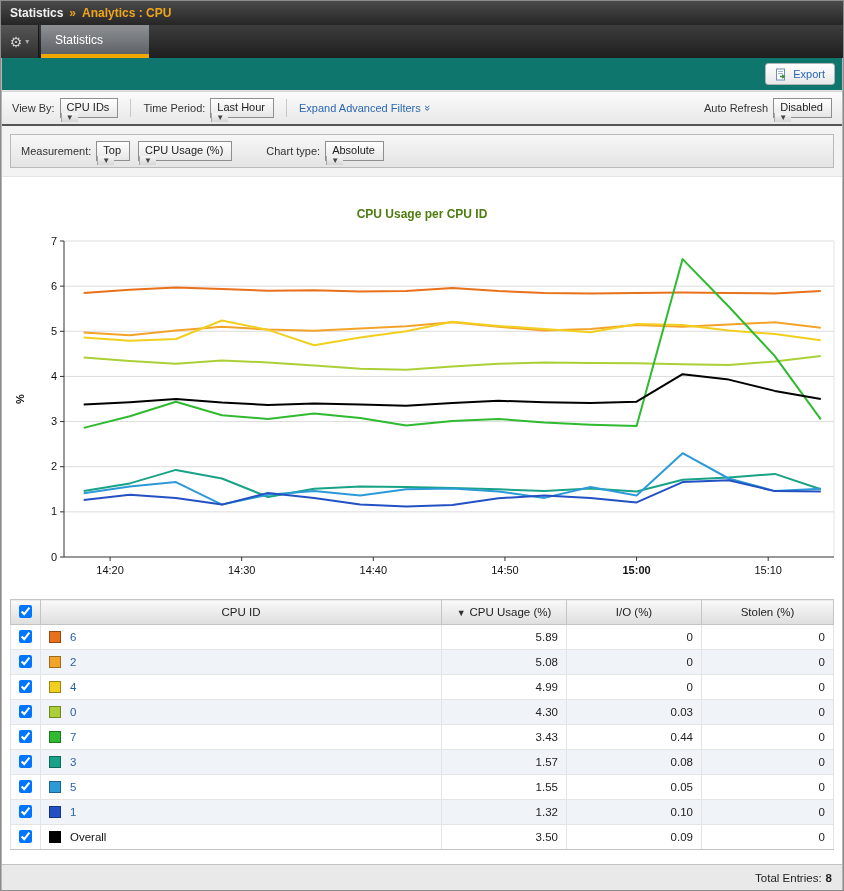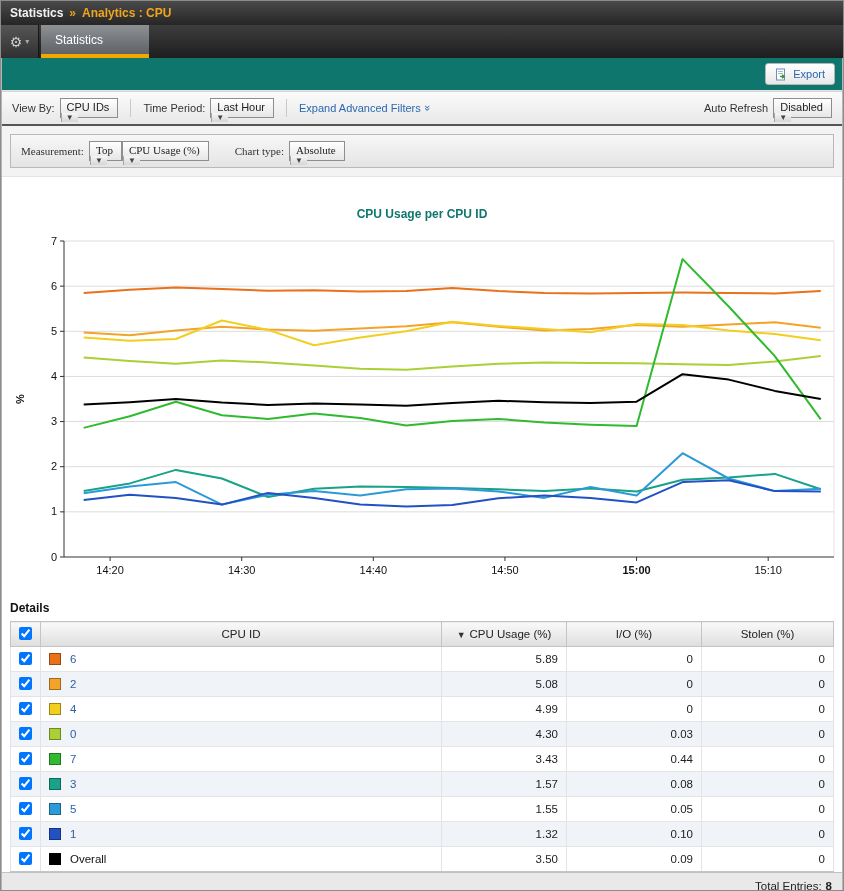--- a/index.html
+++ b/index.html
@@ -33,27 +33,27 @@
   .dbl-chevron { display:inline-block; transform:rotate(90deg); font-size:11px; }
   .push-right { margin-left:auto; display:flex; align-items:center; }
 
   
   .sel { display:inline-flex; align-items:stretch; border:1px solid #8e8e8e; background:linear-gradient(#ffffff,#e6e6e6); height:20px; font-size:11px; cursor:pointer;flex-direction:column; }
   .sel .txt { padding:2px 8px 0 6px; white-space:nowrap; color:#222; }
   .sel .arrow { width:17px; border-left:1px solid #a6a6a6; background:linear-gradient(#f6f6f6,#d6d6d6); display:flex; align-items:center; justify-content:center; font-size:8px; color:#444; }
 
   
   .measure-wrap { flex:0 0 auto; background:#f3f3f3; padding:8px; border-bottom:1px solid #e4e4e4; }
-  .measure-box { border:1px solid #b9b9b9; background:linear-gradient(#f7f7f7,#e4e4e4); height:34px; display:flex; align-items:center; padding:0 10px; font-size:11px; color:#333;font-family:Liberation Serif, serif; }
+  .measure-box { border:1px solid #b9b9b9; background:linear-gradient(#f7f7f7,#e4e4e4); height:34px; display:flex; align-items:center; padding:0 10px; font-size:11px; color:#333; }
   .measure-box .gap { width:26px; }
-  .measure-box .sel { margin-right:0; }
+  .measure-box .sel { margin-right:8px; }
 
   
   .chart-section { background:#fff; padding:30px 4px 4px; }
-  .chart-title { text-align:center; font-weight:bold; font-size:12px; color:#0f766e; margin-bottom:14px; }
+  .chart-title { text-align:center; font-weight:bold; font-size:12px; color:#4d7c0f; margin-bottom:14px; }
   svg text { font-family:"Liberation Sans",sans-serif; }
   svg .tick { font-size:11px; fill:#111; }
   svg .tick.b { font-weight:bold; }
   svg .ylab { font-size:11px; font-weight:bold; fill:#111; }
 
   
   .details-section { background:#fff; padding:4px 8px 0; }
   .details-heading { font-weight:bold; font-size:12px; color:#111; margin:2px 0 6px; }
   table { width:100%; border-collapse:collapse; font-size:11.5px; table-layout:fixed; }
   th, td { height:25px; overflow:hidden; }
@@ -202,21 +202,20 @@
           <polyline points="77.7,192.9 123.8,181.2 169.9,166.7 215.9,180.3 262.0,183.9 308.1,178.4 354.2,183.0 400.2,190.6 446.3,186.1 492.4,183.9 538.4,187.5 584.5,189.7 630.6,191.1 676.6,24.1 722.7,71.5 768.8,121.1 814.8,184.3" fill="none" stroke="#2fba30" stroke-width="2" stroke-linejoin="round"></polyline>
           <polyline points="77.7,256.1 123.8,248.4 169.9,234.9 215.9,243.5 262.0,262.0 308.1,253.8 354.2,251.6 400.2,252.0 446.3,252.9 492.4,254.3 538.4,256.1 584.5,253.4 630.6,256.5 676.6,244.8 722.7,242.5 768.8,238.9 814.8,254.3" fill="none" stroke="#18a287" stroke-width="2" stroke-linejoin="round"></polyline>
           <polyline points="77.7,258.3 123.8,251.6 169.9,247.1 215.9,269.6 262.0,259.7 308.1,256.1 354.2,260.6 400.2,254.3 446.3,253.4 492.4,256.5 538.4,262.9 584.5,252.0 630.6,260.6 676.6,218.2 722.7,243.5 768.8,256.1 814.8,253.8" fill="none" stroke="#2c9ad6" stroke-width="2" stroke-linejoin="round"></polyline>
           <polyline points="77.7,265.1 123.8,259.7 169.9,262.9 215.9,269.6 262.0,257.9 308.1,262.9 354.2,269.6 400.2,271.4 446.3,270.1 492.4,263.3 538.4,260.6 584.5,262.9 630.6,267.4 676.6,247.1 722.7,245.3 768.8,256.1 814.8,256.5" fill="none" stroke="#2351c4" stroke-width="2" stroke-linejoin="round"></polyline>
           <polyline points="77.7,169.4 123.8,167.2 169.9,164.0 215.9,167.6 262.0,169.9 308.1,168.5 354.2,169.4 400.2,170.8 446.3,168.1 492.4,165.8 538.4,167.2 584.5,168.1 630.6,166.7 676.6,139.2 722.7,144.6 768.8,155.9 814.8,164.0" fill="none" stroke="#000000" stroke-width="2" stroke-linejoin="round"></polyline>
           <text class="ylab" transform="rotate(-90 14 164)" x="14" y="168" text-anchor="middle">%</text>
         </svg>
     </div>
 
     <div class="details-section">
-      <div class="details-heading">Details</div>
       <table>
         <colgroup>
             <col class="cb">
             <col>
             <col class="usage">
             <col class="io">
             <col class="stolen">
           </colgroup>
         <thead>
           <tr>

